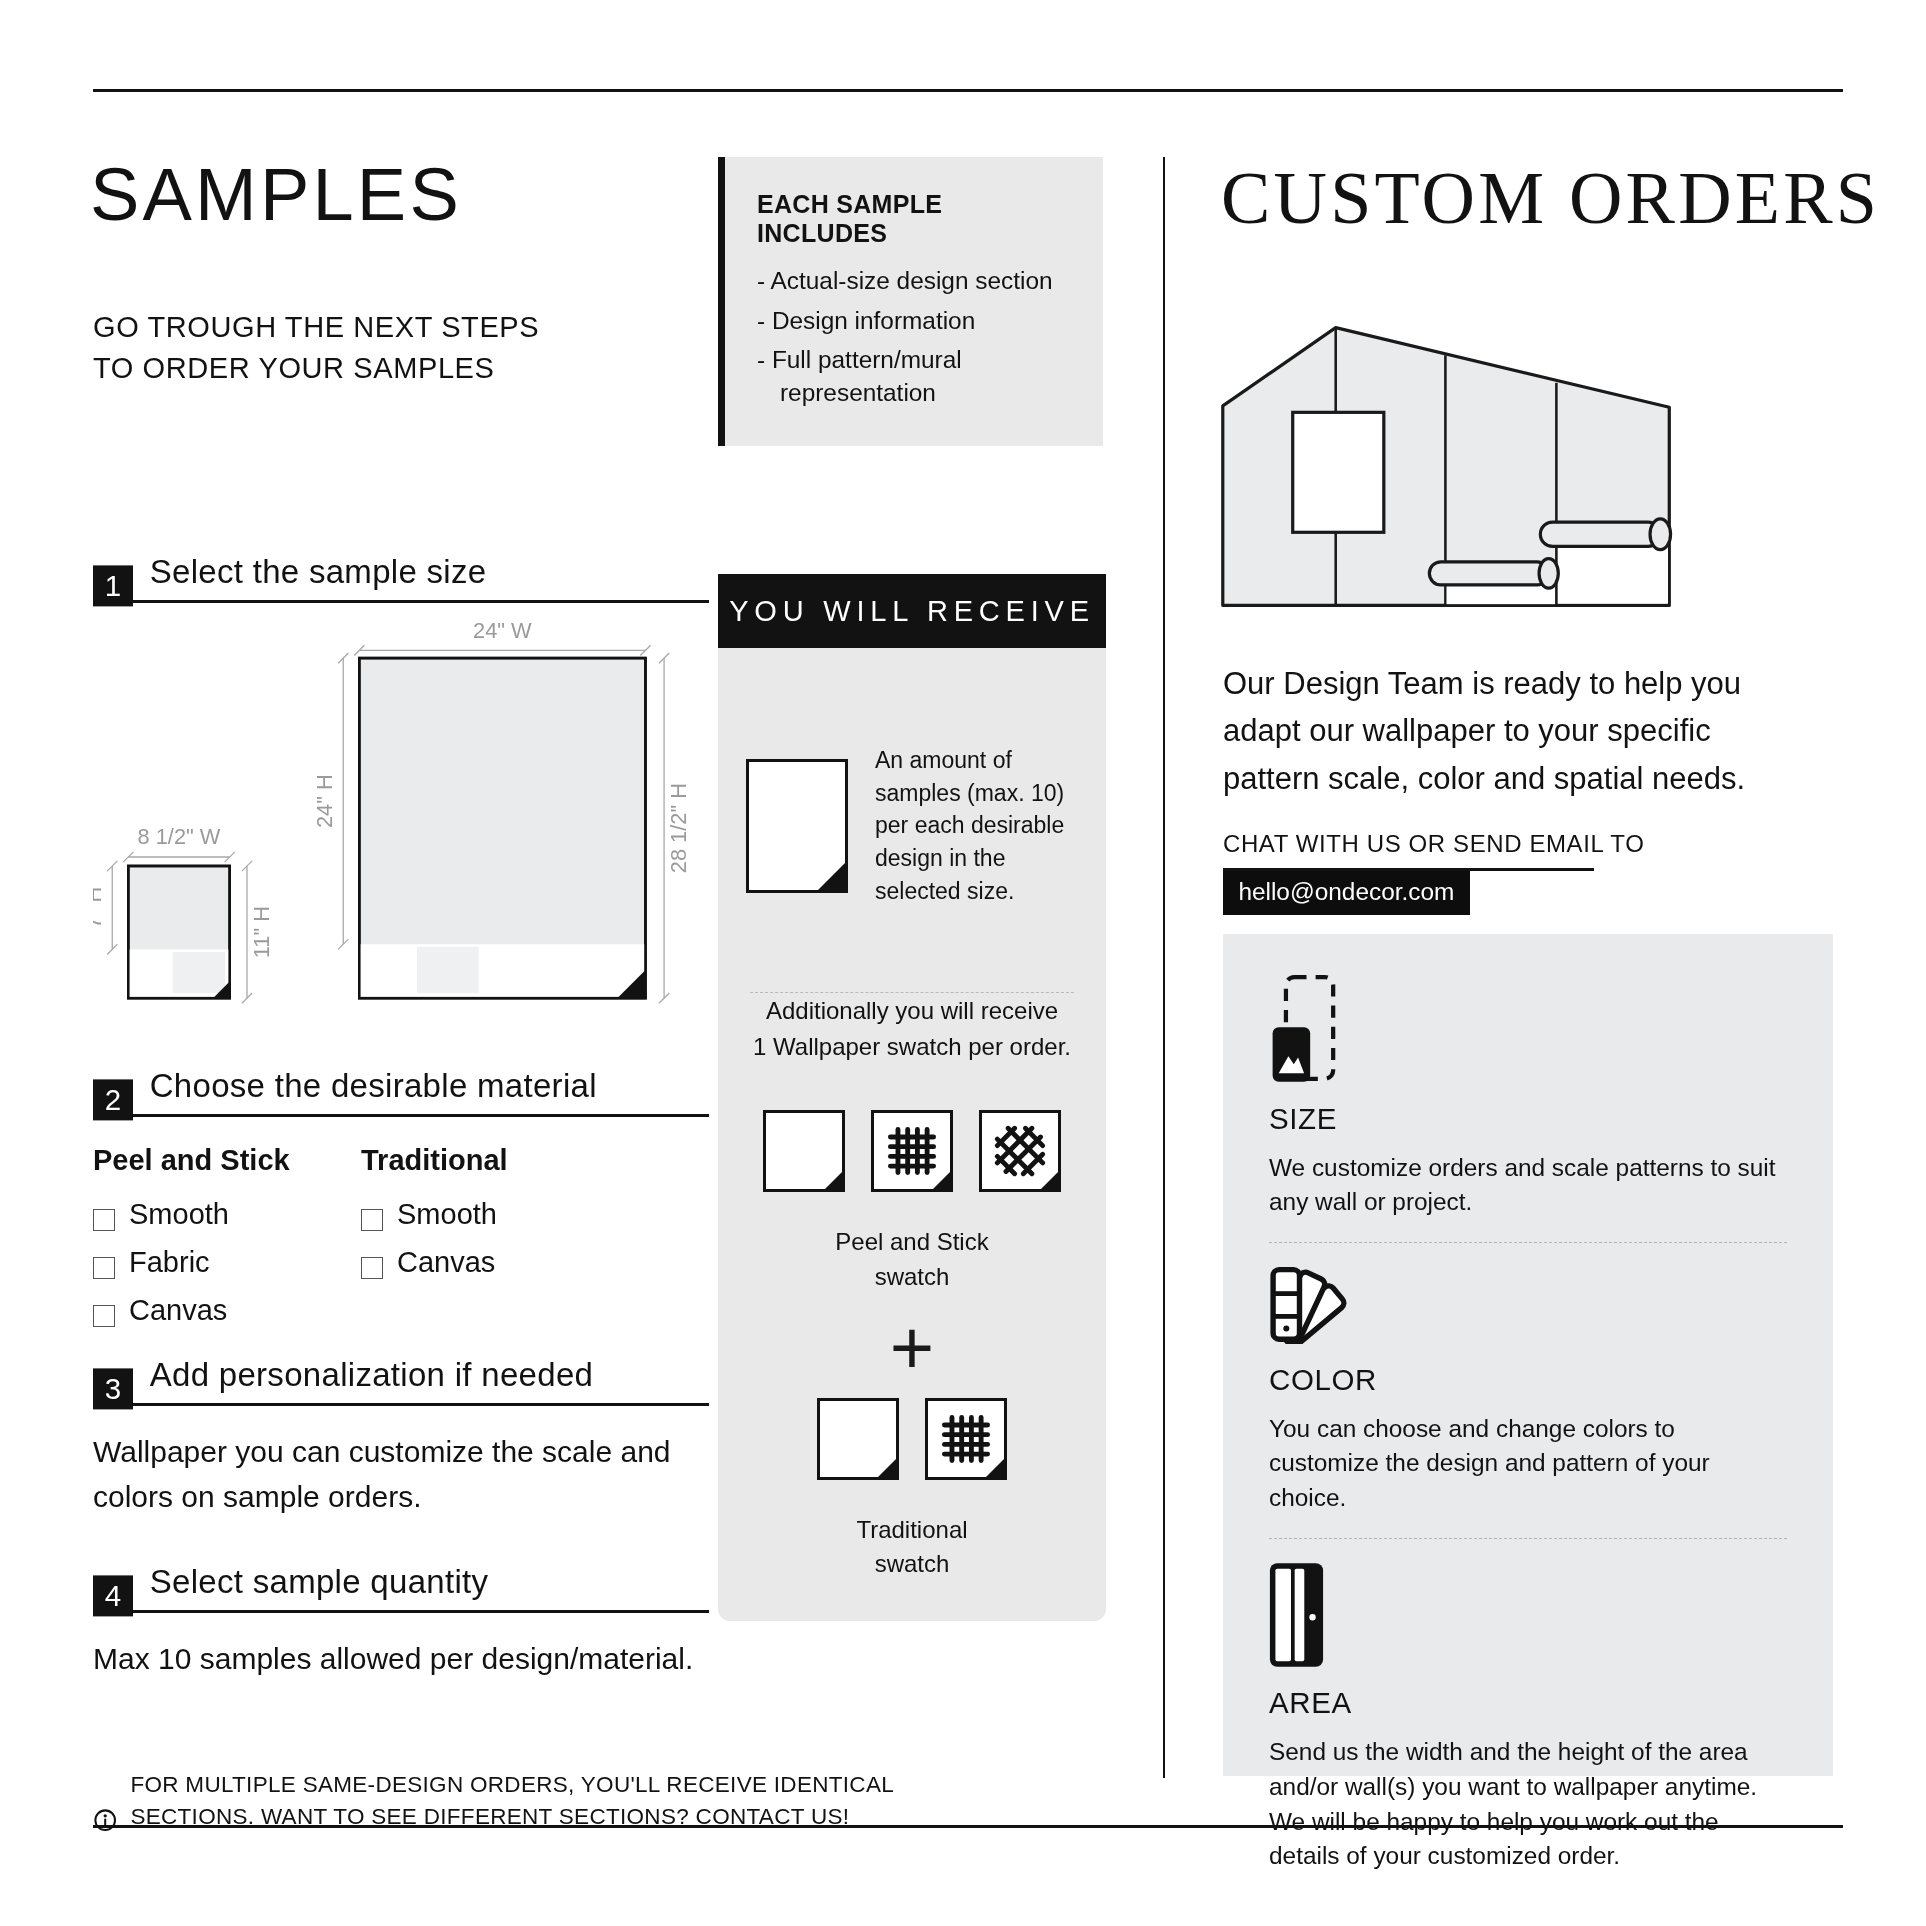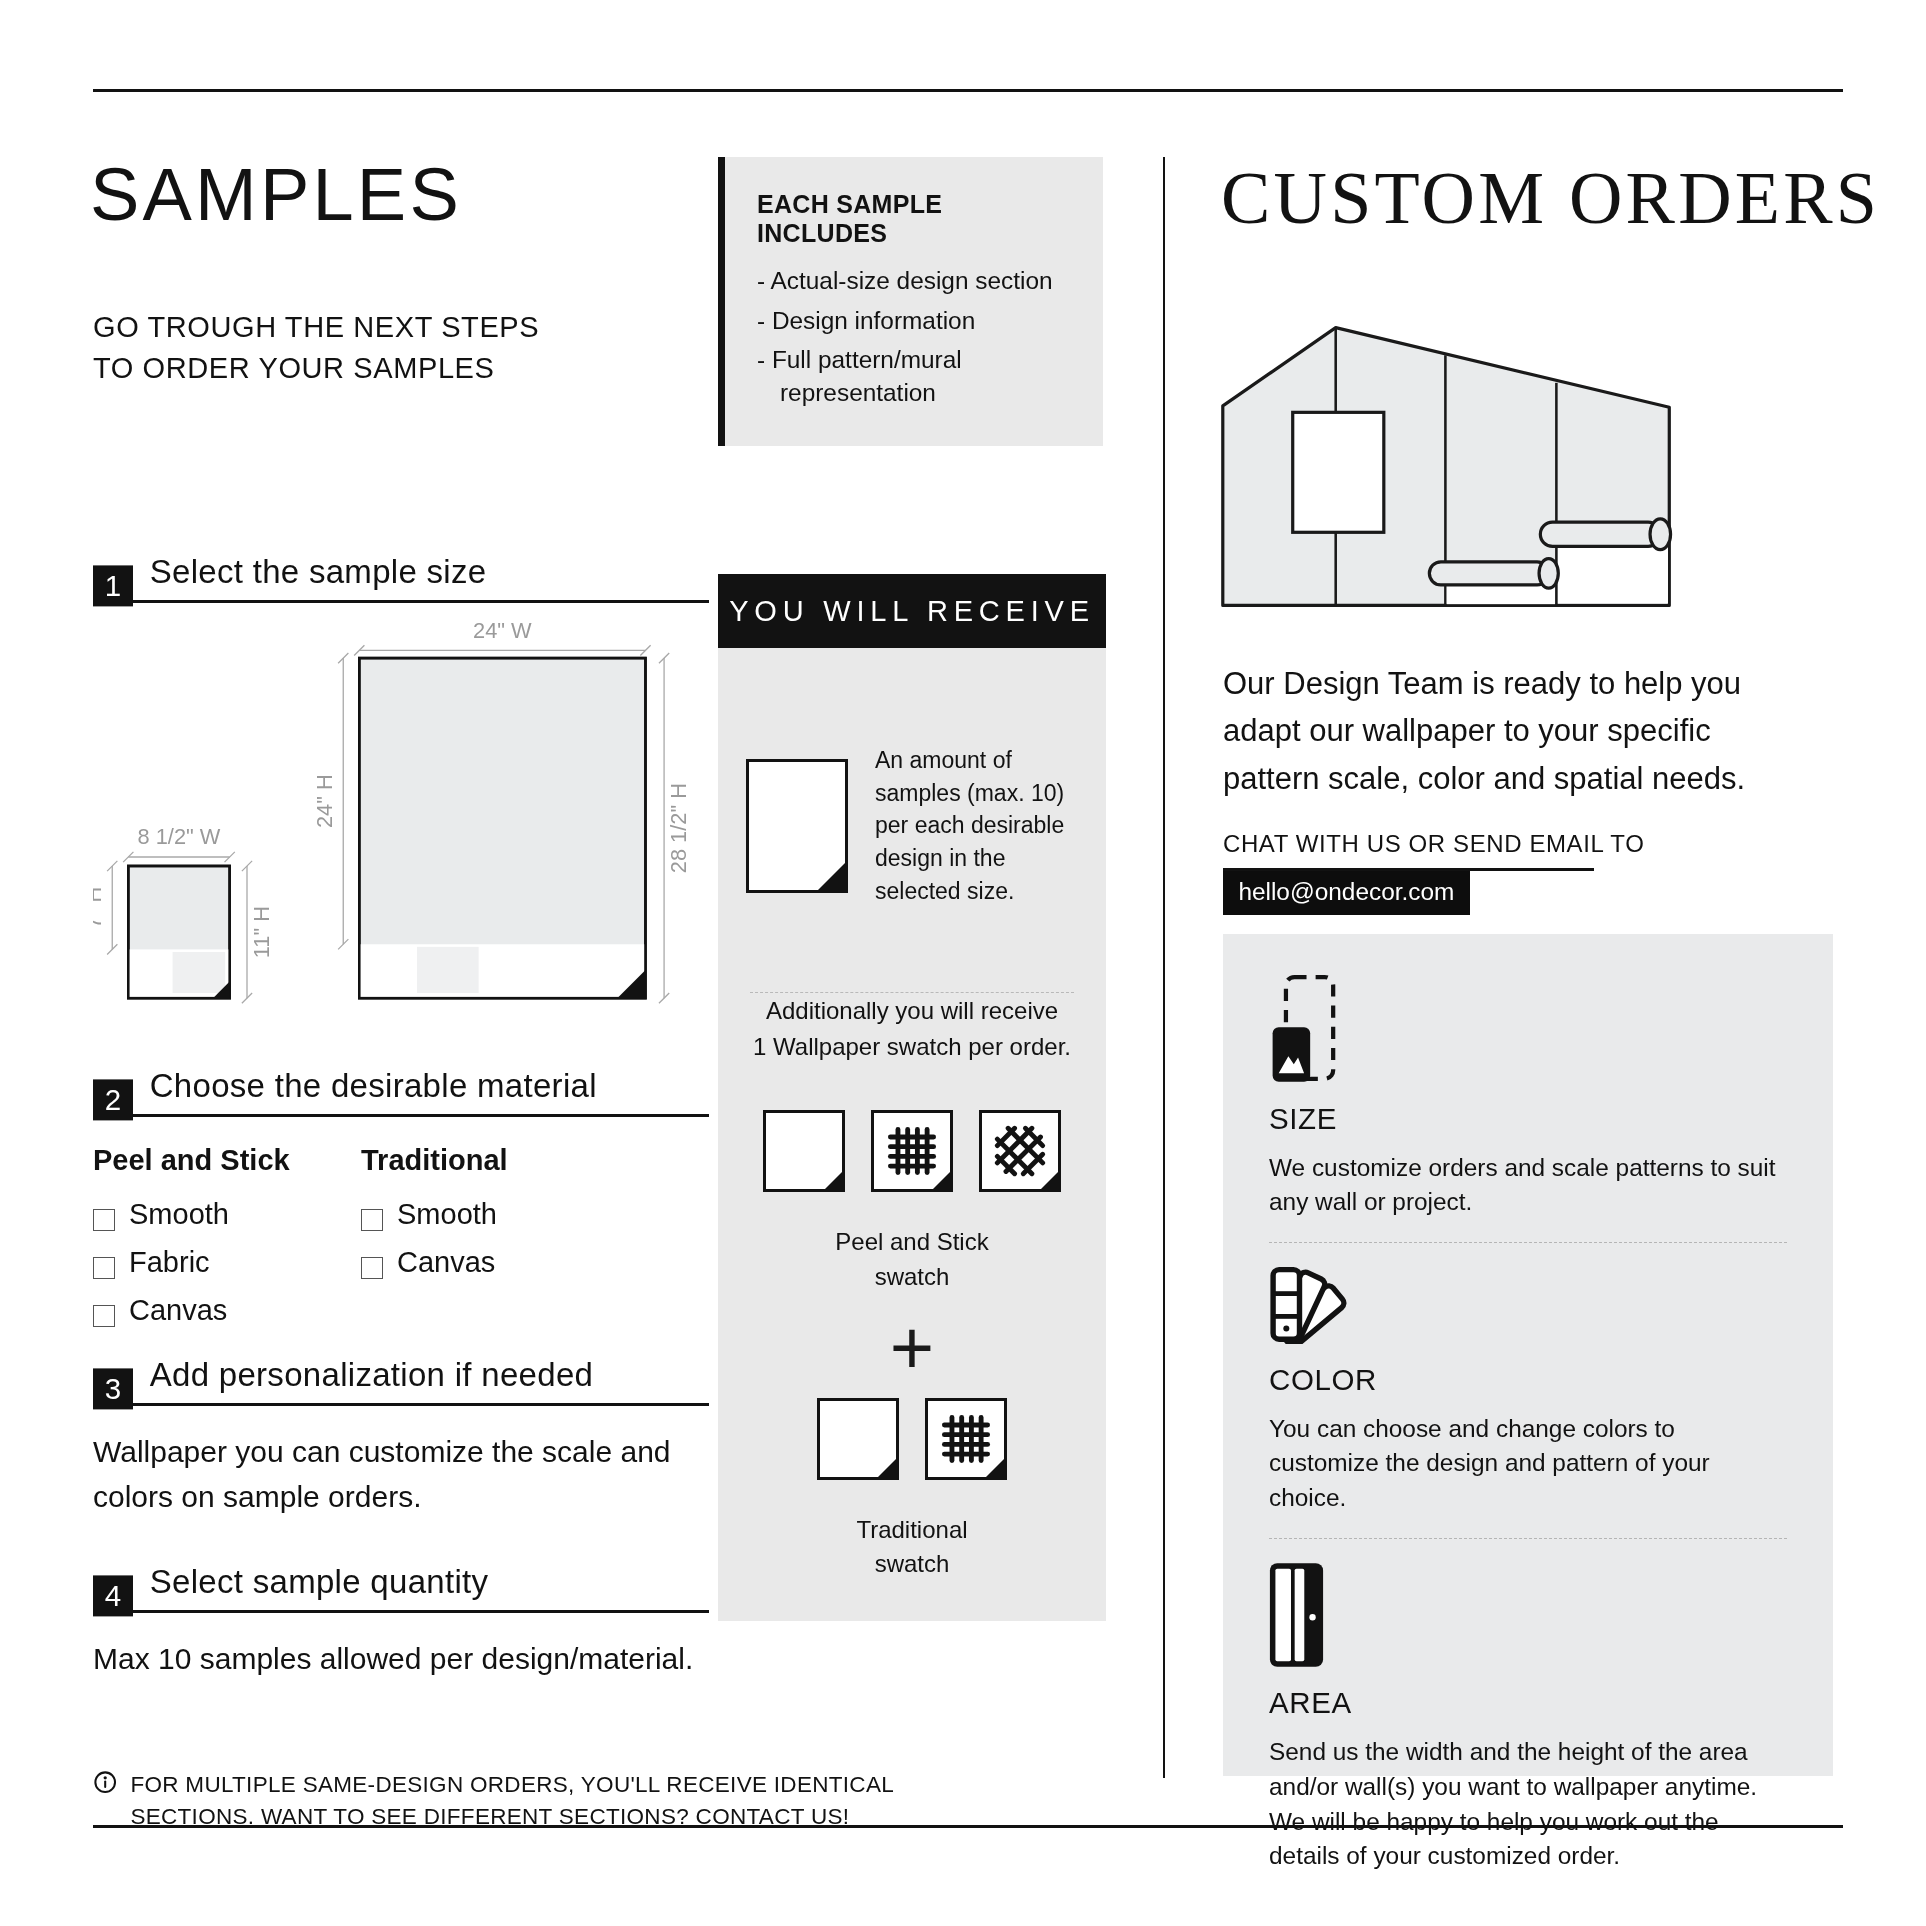--- a/index.html
+++ b/index.html
@@ -28,25 +28,25 @@
   .step-title{font-size:33px;letter-spacing:0.3px;padding-bottom:9px;}
 
   
   .mat-col .mat-title{font-size:29px;font-weight:bold;margin-bottom:20.5px;}
   .mat-opt{display:flex;align-items:flex-end;gap:14px;font-size:29px;margin-bottom:15.4px;}
   .chk{width:20px;height:20px;border:1.9px solid #555;background:#fff;flex:0 0 20px;}
 
   .body-text{font-size:30px;line-height:1.5;}
 
   
-  .note{display:flex;gap:13px;align-items:flex-start;}
+  .note{display:flex;gap:13px;align-items:flex-end;}
   .note-text{font-size:22.5px;line-height:1.42;letter-spacing:0.3px;}
 
   
-  .receive-panel{width:388px;height:1047px;background:#e9e9e9;}
+  .receive-panel{width:388px;height:1047px;background:#e9e9e9;border-radius:12px;}
   .receive-banner{height:74px;background:#121212;color:#fff;display:flex;align-items:center;
     justify-content:center;font-size:29px;letter-spacing:5.8px;white-space:nowrap;}
   .rp-body{padding:0 28px;}
   .rp-row1{display:flex;gap:27px;align-items:center;margin-top:96px;}
   .page-icon{width:96px;height:128px;background:#fff;border:3.2px solid #121212;position:relative;flex:0 0 96px;}
   .page-icon::after{content:"";position:absolute;right:-0.6px;bottom:-0.6px;width:0;height:0;
     border-left:28px solid transparent;border-bottom:28px solid #121212;}
   .rp-text{font-size:23px;line-height:1.42;}
   .rp-dash{border-top:1.9px dashed #b9b9b9;margin:85px 3.9px 0;}
   .rp-center{text-align:center;font-size:24px;line-height:1.5;}

